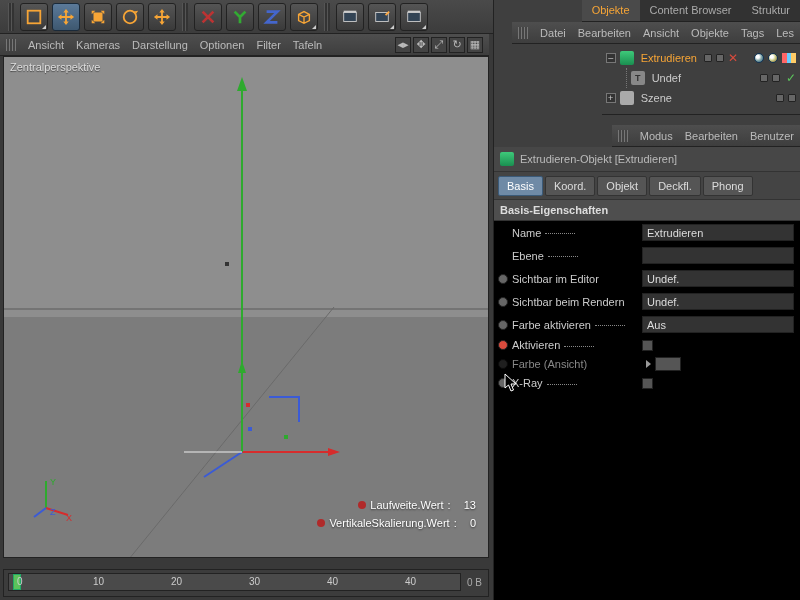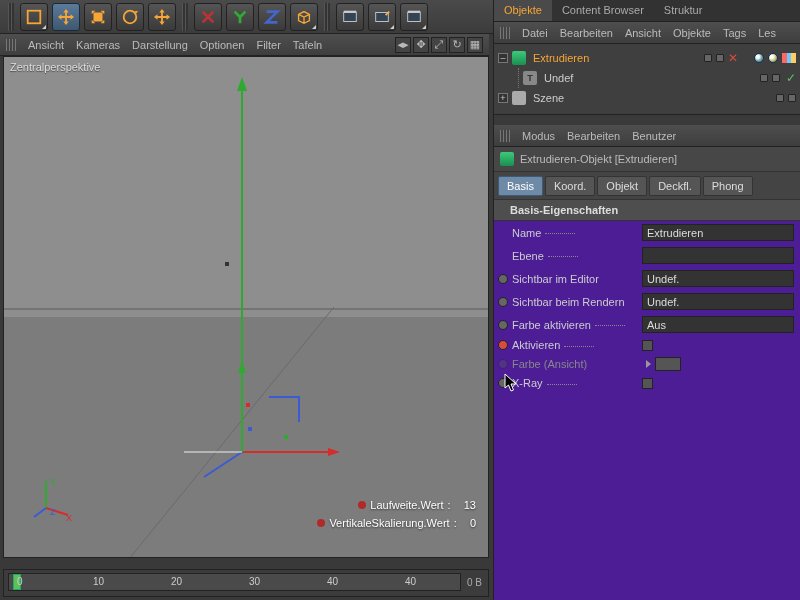--- a/index.html
+++ b/index.html
@@ -30,21 +30,21 @@
   .hud-dot { width: 8px; height: 8px; background: #b02a2a; border-radius: 50%; display: inline-block; }
 
   
   .timeline { position: absolute; left: 3px; bottom: 3px; width: 486px; height: 28px; background: #3c3c3c; border: 1px solid #222; display: flex; align-items: center; }
   .time-track { flex: 1; height: 18px; background: #4a4a4a; margin: 0 4px 2px 4px; position: relative; border: 1px solid #222; }
   .time-track .lbl { position: absolute; top: 2px; color: #ccc; font-size: 10px; }
   .time-handle { position: absolute; left: 4px; top: 0; width: 8px; height: 100%; background: #5bc25b; border: 1px solid #2a6; }
   .time-0b { color: #aaa; font-size: 10px; padding: 0 6px 2px 2px; }
 
   
-  .right-panel { position: absolute; left: 493px; top: 0; width: 307px; height: 600px; background: #3f3f3f; border-left: 1px solid #222; display: flex; flex-direction: column; }
+  .right-panel { position: absolute; left: 493px; top: 0; width: 307px; height: 600px; background: #3f3f3f; border-left: 1px solid #222; display: flex; flex-direction: column; align-items: flex-end; }
   .tabs-row { height: 22px; display: flex; background: #323232; border-bottom: 1px solid #222; }
   .tab { padding: 4px 10px; color: #aaa; cursor: default; }
   .tab.active { background: #4a4a4a; color: #f7a536; }
   .panel-menu { height: 22px; background: linear-gradient(#4e4e4e,#3e3e3e); display: flex; align-items: center; gap: 12px; padding: 0 6px; border-bottom: 1px solid #222; }
   .panel-menu .grip { width: 10px; height: 12px; background: repeating-linear-gradient(90deg,#777 0 1px,#444 1px 3px); }
 
   
   .hierarchy { padding: 4px 4px 6px 4px; border-bottom: 1px solid #222; }
   .hrow { display: flex; align-items: center; height: 20px; gap: 4px; }
   .expander { width: 10px; height: 10px; border: 1px solid #777; background: #333; color: #ccc; font-size: 9px; line-height: 8px; text-align: center; }
@@ -57,26 +57,26 @@
   .hright { margin-left: auto; display: flex; gap: 4px; align-items: center; }
   .dot-gray { width: 8px; height: 8px; background: #666; border: 1px solid #222; border-radius: 1px; }
   .chk-green { color: #5bc25b; font-size: 12px; margin-left: 2px; }
   .x-red { color: #d94b3d; font-size: 12px; }
   .tag-ball { width: 10px; height: 10px; border-radius: 50%; background: radial-gradient(circle at 35% 35%, #fff 0 20%, #8aa 50%, #257 100%); border:1px solid #135; }
   .tag-multi { width: 14px; height: 10px; background: linear-gradient(90deg,#f66 0 33%,#6cf 33% 66%,#fc6 66% 100%); }
   .treeline { border-left:1px dotted #777; margin-left:6px; height:20px; }
 
   
   .attr-tabs { height: 21px; display: flex; background: #323232; border-top:1px solid #222; border-bottom:1px solid #222; }
-  .attr-body { flex: 1; background: #4c1d95; overflow: auto; }
+  .attr-body { flex: 1; background: #000000; overflow: auto; }
   .attr-head { display: flex; align-items: center; gap: 6px; padding: 5px 6px; background: #474747; border-bottom: 1px solid #333; }
   .sub-tabs { display: flex; gap: 2px; padding: 4px 4px 3px 4px; background: #444; border-bottom: 1px solid #333; }
   .sub-tab { padding: 3px 8px; background: #555; color: #ddd; border: 1px solid #333; border-radius: 2px; }
   .sub-tab.active { background: #6f8aa6; color: #fff; border-color: #3b5a78; }
-  .section-title { background: #4e4e4e; padding: 4px 16px; color: #ddd; font-weight: bold; border-bottom: 1px solid #333; }
+  .section-title { background: #4e4e4e; padding: 4px 6px; color: #ddd; font-weight: bold; border-bottom: 1px solid #333; }
   .prop-row { display: flex; align-items: center; padding: 3px 6px 3px 4px; gap: 4px; }
   .prop-radio { width: 10px; height: 10px; border-radius: 50%; border: 1px solid #222; background: #666; flex-shrink: 0; }
   .prop-radio.on { background: #d94b3d; }
   .prop-label { flex: 0 0 126px; color: #ccc; overflow: hidden; white-space: nowrap; }
   .prop-label.dim { color: #888; }
   .dots::after { content: ""; display: inline-block; vertical-align: middle; margin-left: 4px; border-bottom: 1px dotted #888; width: 30px; }
   .prop-input { flex: 1; height: 17px; background: #333; border: 1px solid #222; color: #ddd; padding: 0 4px; font-size: 11px; }
   .prop-chk { width: 11px; height: 11px; background: #555; border: 1px solid #222; }
   .tri-right { width:0; height:0; border-top:4px solid transparent; border-bottom:4px solid transparent; border-left:5px solid #999; margin-left:4px; }
   .color-swatch { width: 26px; height: 14px; background: #555; border: 1px solid #222; }

